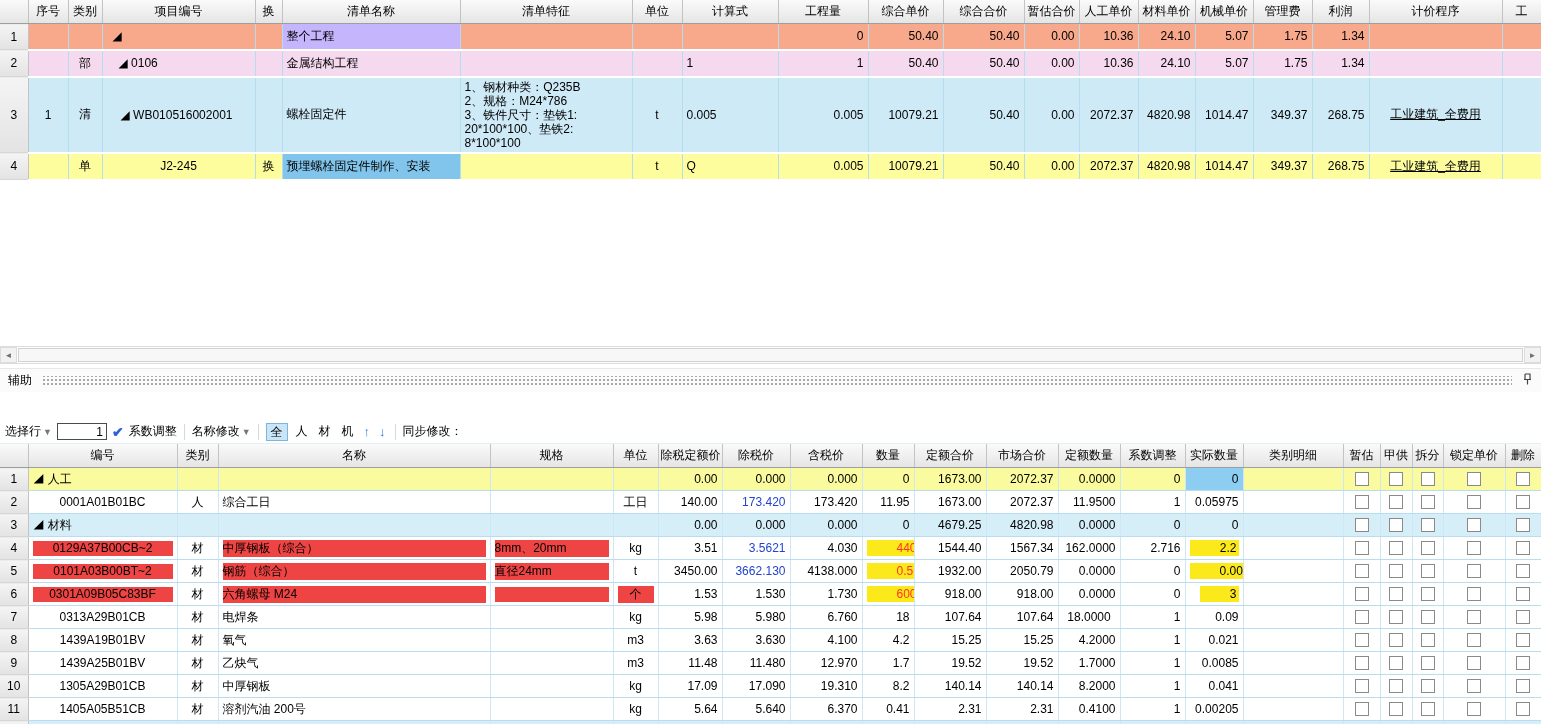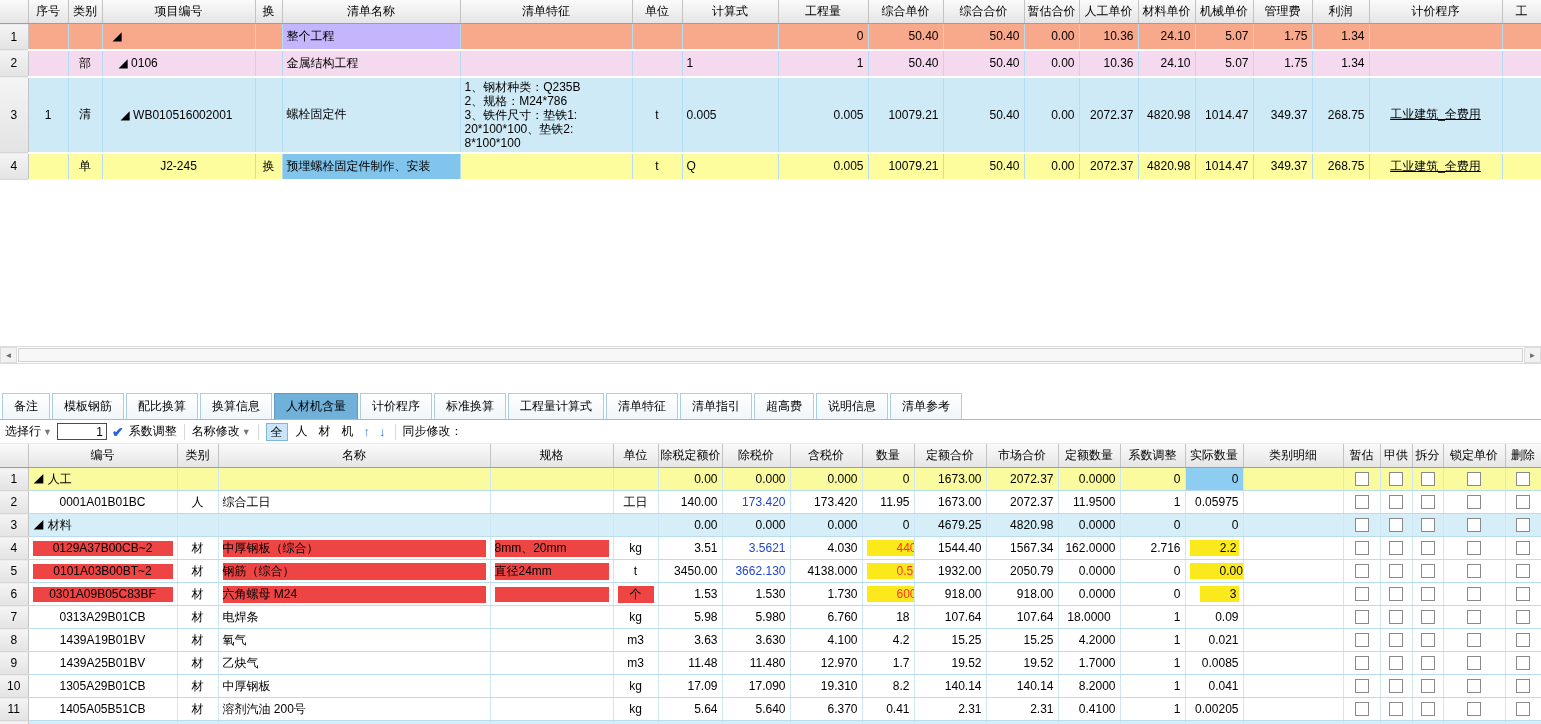--- a/index.html
+++ b/index.html
@@ -217,36 +217,30 @@
   </div>
 
   <div id="hscroll">
     <div class="sb-btn">◄</div>
     <div class="sb-track">
         <div class="sb-thumb"></div>
       </div>
     <div class="sb-btn">►</div>
   </div>
 
-
-  <div id="tabs">
-      <div class="tab">备注</div>
-      <div class="tab">模板钢筋</div>
-      <div class="tab">配比换算</div>
-      <div class="tab">换算信息</div>
-      <div class="tab active">人材机含量</div>
-      <div class="tab">计价程序</div>
-      <div class="tab">标准换算</div>
-      <div class="tab">工程量计算式</div>
-      <div class="tab">清单特征</div>
-      <div class="tab">清单指引</div>
-      <div class="tab">超高费</div>
-      <div class="tab">说明信息</div>
-      <div class="tab">清单参考</div>
-    </div>
+  <div id="assist-bar">
+    <span>辅助</span>
+    <div id="assist-dots"></div>
+    <span>
+      <svg width="11" height="13" viewBox="0 0 11 13">
+          <path d="M3 1 h5 v5 M2 6.5 h7 M5.5 6.5 v5 M3 1 v5.5" stroke="#444" stroke-width="1.2" fill="none"></path>
+        </svg>
+    </span>
+  </div>
+
 
   <div id="toolbar">
     <span><span>选择行</span><span class="caret">▼</span></span>
     <input id="row-input" value="1" style="">
     <span class="blue-check">✔</span>
     <span>系数调整</span>
     <span class="tb-sep"></span>
     <span><span>名称修改</span><span class="caret">▼</span></span>
     <span class="tb-sep"></span>
     <span class="filter-all">全</span>

